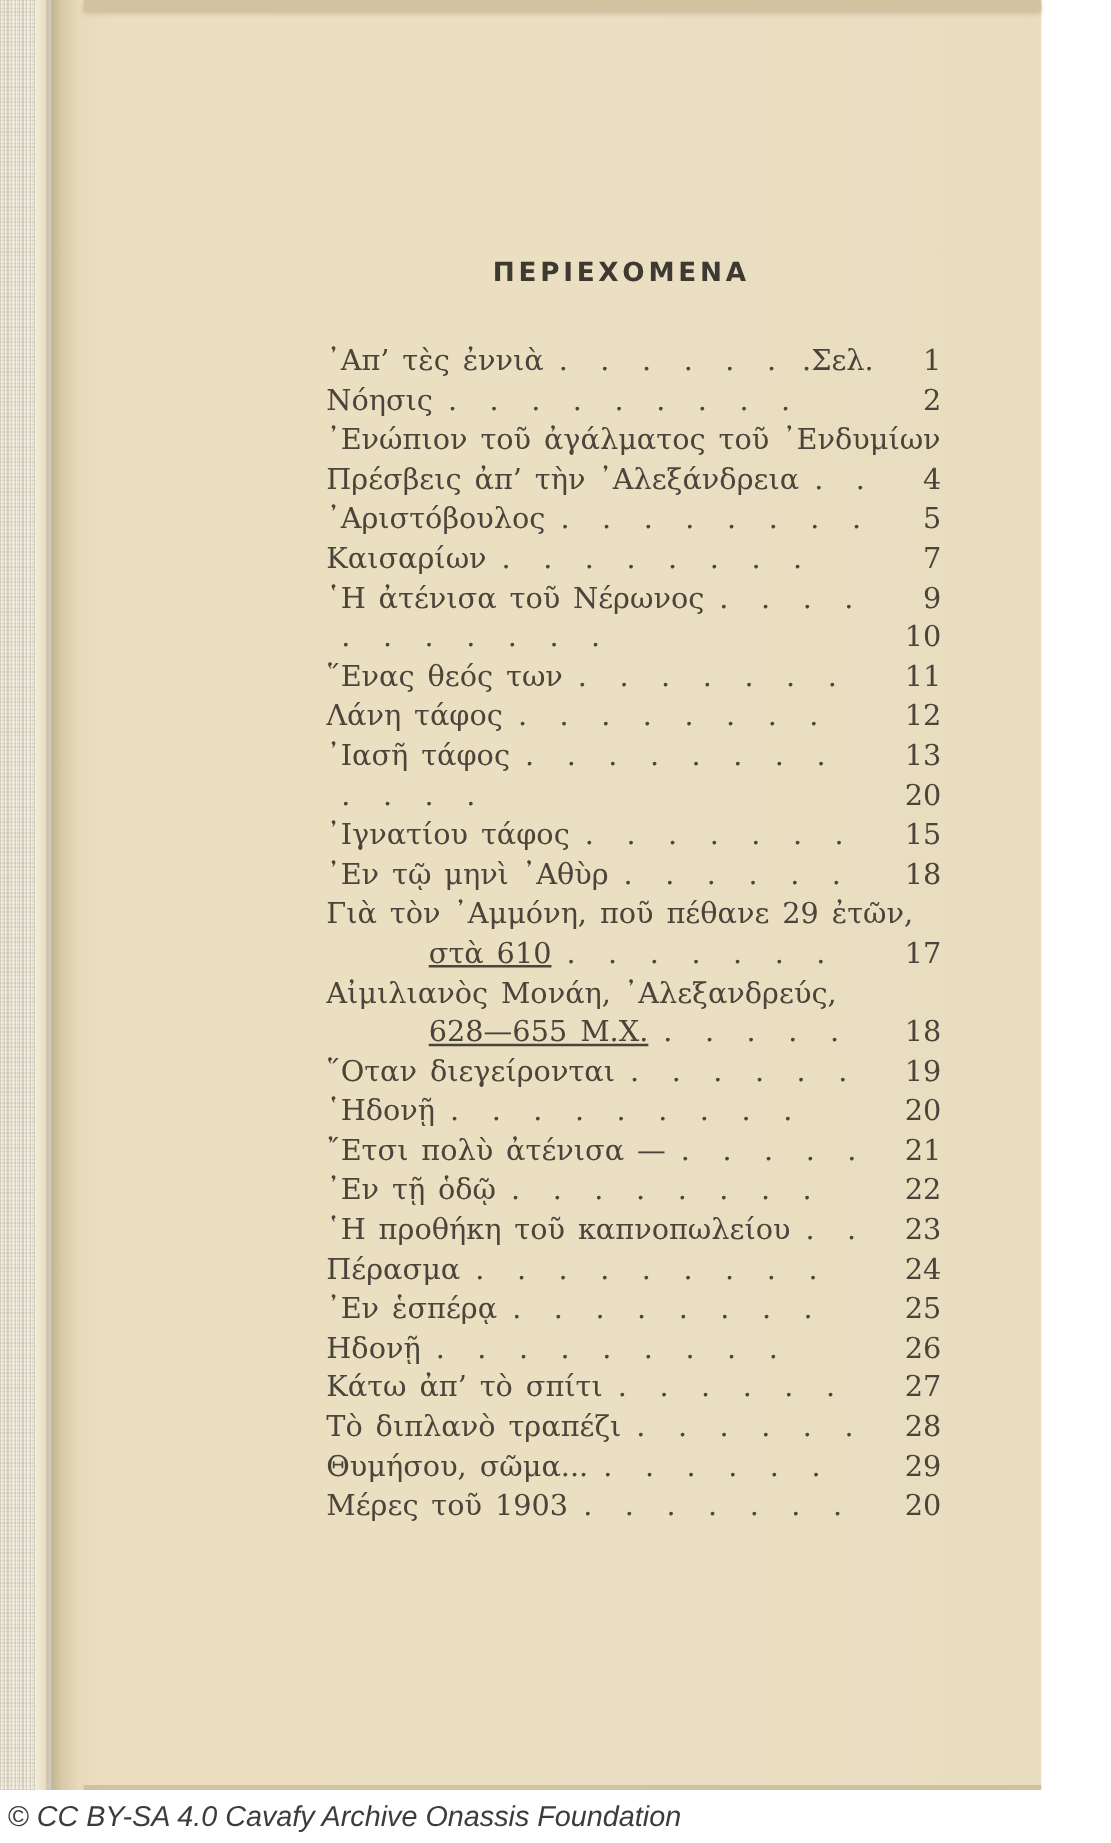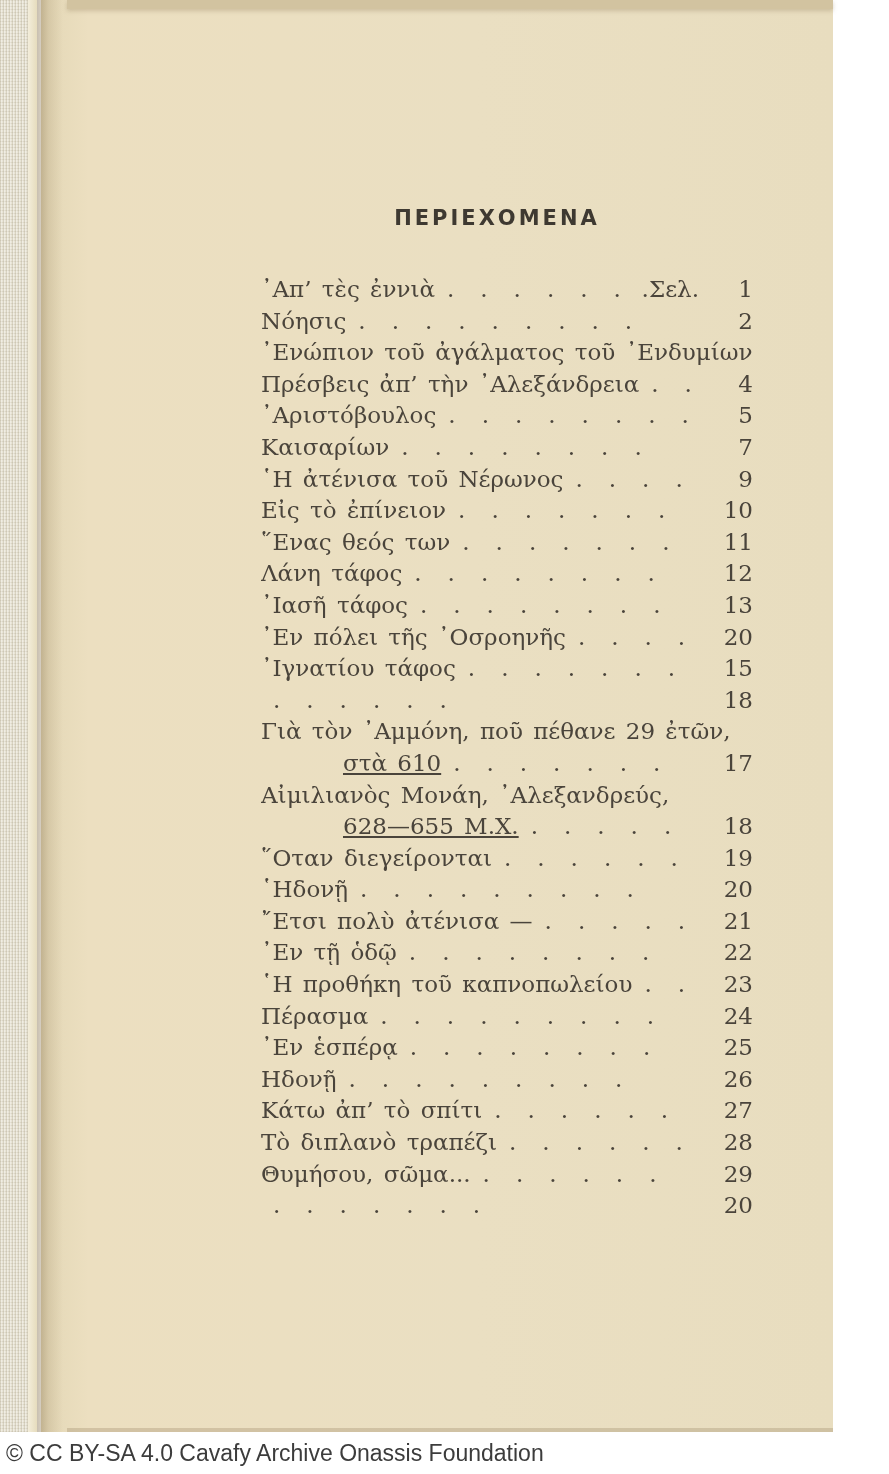--- a/index.html
+++ b/index.html
@@ -56,21 +56,21 @@
     display:flex;align-items:flex-end;
     height:31.6px;line-height:31.6px;white-space:nowrap;overflow:hidden;
   }
   .toc-row.indent .t-title{padding-left:82px;text-decoration:underline;}
   .t-dots{margin-left:12px;letter-spacing:26px;overflow:hidden;flex-shrink:1;}
   .t-fill{flex:1;}
   .t-suffix{margin-right:10px;}
   .t-page{min-width:44px;text-align:right;}
   .license-bar{
     position:absolute;left:0;bottom:0;width:732px;height:42px;
-    background:#ffffff;display:flex;align-items:center;
+    background:#ffffff;display:flex;align-items:center;font-style:italic;
   }
   .license-text{
     margin-left:6px;
     font-family:"Liberation Sans", sans-serif;
     font-size:23px;color:#3c3c3c;
   }
 </style>
 </head>
 <body>
 
@@ -123,21 +123,20 @@
     <span class="t-page">7</span>
   </div>
       <div class="toc-row">
     <span class="t-title">῾Η ἀτένισα τοῦ Νέρωνος</span>
     <span class="t-dots">.....</span>
     <span class="t-fill"></span>
     <span class="t-suffix"></span>
     <span class="t-page">9</span>
   </div>
       <div class="toc-row">
-    <span class="t-title">Εἰς τὸ ἐπίνειον</span>
     <span class="t-dots">.......</span>
     <span class="t-fill"></span>
     <span class="t-suffix"></span>
     <span class="t-page">10</span>
   </div>
       <div class="toc-row">
     <span class="t-title">῞Ενας θεός των</span>
     <span class="t-dots">.......</span>
     <span class="t-fill"></span>
     <span class="t-suffix"></span>
@@ -151,34 +150,34 @@
     <span class="t-page">12</span>
   </div>
       <div class="toc-row">
     <span class="t-title">᾿Ιασῆ τάφος</span>
     <span class="t-dots">........</span>
     <span class="t-fill"></span>
     <span class="t-suffix"></span>
     <span class="t-page">13</span>
   </div>
       <div class="toc-row">
-    <span class="t-title">᾿Εν πόλει τῆς ᾿Οσροηνῆς</span>
     <span class="t-dots">....</span>
     <span class="t-fill"></span>
     <span class="t-suffix"></span>
     <span class="t-page">20</span>
   </div>
       <div class="toc-row">
     <span class="t-title">᾿Ιγνατίου τάφος</span>
     <span class="t-dots">.......</span>
     <span class="t-fill"></span>
     <span class="t-suffix"></span>
     <span class="t-page">15</span>
   </div>
       <div class="toc-row">
+    <span class="t-title">᾿Εν τῷ μηνὶ ᾿Αθὺρ</span>
     <span class="t-dots">......</span>
     <span class="t-fill"></span>
     <span class="t-suffix"></span>
     <span class="t-page">18</span>
   </div>
       <div class="toc-row">
     <span class="t-title">Γιὰ τὸν ᾿Αμμόνη, ποῦ πέθανε 29 ἐτῶν,</span>
     <span class="t-dots"></span>
     <span class="t-fill"></span>
     <span class="t-suffix"></span>
@@ -276,20 +275,21 @@
     <span class="t-page">28</span>
   </div>
       <div class="toc-row">
     <span class="t-title">Θυμήσου, σῶμα...</span>
     <span class="t-dots">......</span>
     <span class="t-fill"></span>
     <span class="t-suffix"></span>
     <span class="t-page">29</span>
   </div>
       <div class="toc-row">
+    <span class="t-title">Μέρες τοῦ 1903</span>
     <span class="t-dots">.......</span>
     <span class="t-fill"></span>
     <span class="t-suffix"></span>
     <span class="t-page">20</span>
   </div>
     </div>
 
   <div class="bottom-edge"></div>
 </div>
 

